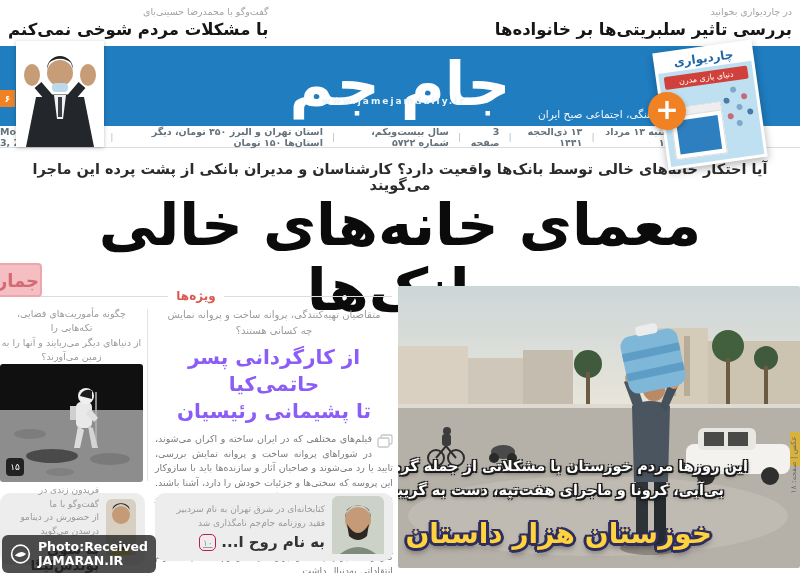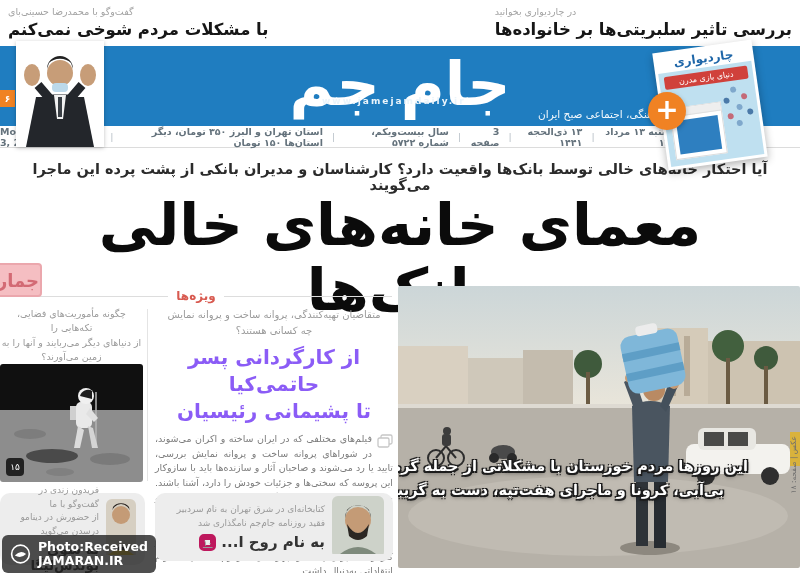--- a/index.html
+++ b/index.html
@@ -2,21 +2,21 @@
 <html lang="fa" dir="rtl"><head>
 <meta charset="utf-8">
 <style>
   * { margin:0; padding:0; box-sizing:border-box; }
   html,body { width:800px; height:573px; overflow:hidden; background:#fff;
     font-family:"DejaVu Sans", sans-serif; }
   .page { position:relative; width:800px; height:573px; background:#fff; direction:rtl; }
 
   
   .top-strip { height:46px; display:flex; justify-content:space-between; padding:6px 8px 0; }
-  .strip-block { text-align:left; }
+  .strip-block { text-align:right; }
   .strip-kicker { font-size:9.5px; color:#a3a3a3; margin-bottom:3px; }
   .strip-title  { font-size:16.5px; font-weight:900; color:#161616; }
 
   
   .masthead { position:relative; height:80px; background:#1f7dc0; }
   .logo { position:absolute; left:0; right:0; top:-12px; text-align:center;
           font-size:60px; font-weight:900; color:#ffffff; line-height:100px; letter-spacing:-2px; }
   .website { position:absolute; left:322px; top:50px; direction:ltr;
              font-size:9px; font-weight:bold; letter-spacing:2px; color:#eaf4fb; }
   .tagline { position:absolute; left:538px; top:62px; font-size:10.5px; color:#f2f8fc; }
@@ -55,21 +55,21 @@
   .features-head { position:absolute; left:0; top:6px; width:392px; display:flex; align-items:center; gap:8px; }
   .features-head .rule { flex:1; height:1px; background:#ddd; }
   .features-head .label { color:#d85a50; font-size:12px; font-weight:900; }
   .v-divider { position:absolute; left:147px; top:26px; height:172px; width:1px; background:#e4e4e4; }
 
   .col-mid { position:absolute; left:155px; top:24px; width:238px; text-align:center; }
   .col-kicker { font-size:10px; color:#9a9a9a; line-height:1.55; }
   .col-mid .title { margin:6px 0 7px; font-size:20px; font-weight:900; color:#8b5cf6; line-height:1.35; }
   .col-mid .body { font-size:9.5px; color:#7b7b7b; text-align:justify; line-height:1.55; direction:rtl; }
   .film-icon { float:right; margin:2px 0 2px 5px; opacity:.55; }
-  .pbadge { display:inline-flex; width:17px; height:17px; border:6px solid #be185d; border-radius:5px;
+  .pbadge { display:inline-flex; width:17px; height:17px; border:1px solid #be185d; border-radius:5px;
             color:#9a9a9a; font-size:9px; align-items:center; justify-content:center; background:#fff;text-decoration:underline; }
 
   .col-left { position:absolute; left:0; top:24px; width:143px; text-align:center; }
   .col-left .kicker { font-size:9.5px; color:#9a9a9a; line-height:1.5; }
   .col-left .title { margin:6px 0 6px; font-size:15px; font-weight:900; color:#1b1b1b; line-height:1.4; }
   .moon-wrap { position:relative; width:143px; height:118px; border-radius:3px; overflow:hidden; }
   .photo-badge { position:absolute; left:6px; bottom:6px; width:18px; height:18px; background:#222;
                  color:#fff; font-size:9px; border-radius:4px; display:flex; align-items:center; justify-content:center; }
 
   .card { position:absolute; background:#ededed; border-radius:10px; display:flex; gap:7px;
@@ -334,20 +334,21 @@
         <circle cx="276" cy="98" r="5" fill="#c79a72"></circle>
         <g transform="rotate(-12 255 75)">
           <rect x="226" y="46" width="58" height="58" rx="10" fill="#7fb7d9"></rect>
           <rect x="226" y="62" width="58" height="8" fill="#5e9ec6"></rect>
           <rect x="226" y="82" width="58" height="8" fill="#5e9ec6"></rect>
           <rect x="244" y="38" width="22" height="10" rx="4" fill="#ececec"></rect>
         </g>
       </svg>
       <div class="cap-line cap-1">این روزها مردم خوزستان با مشکلاتی از جمله گرما، رطوبت</div>
       <div class="cap-line cap-2">بی‌آبی، کرونا و ماجرای هفت‌تپه، دست به گریبان هستند</div>
+      <div class="photo-title">خوزستان هزار داستان</div>
       <div class="photo-credit">عکس | صفحه: ۱۸</div>
     </div>
 
     <div class="pink-stamp">جمار</div>
     <div class="jamaran">
       <svg width="26" height="26" viewBox="0 0 26 26">
         <circle cx="13" cy="13" r="11" fill="none" stroke="#fff" stroke-width="2"></circle>
         <path d="M6 15 q7 -8 14 -2 q-6 6 -14 2" fill="#fff"></path>
       </svg>
       <div class="wm-text">

